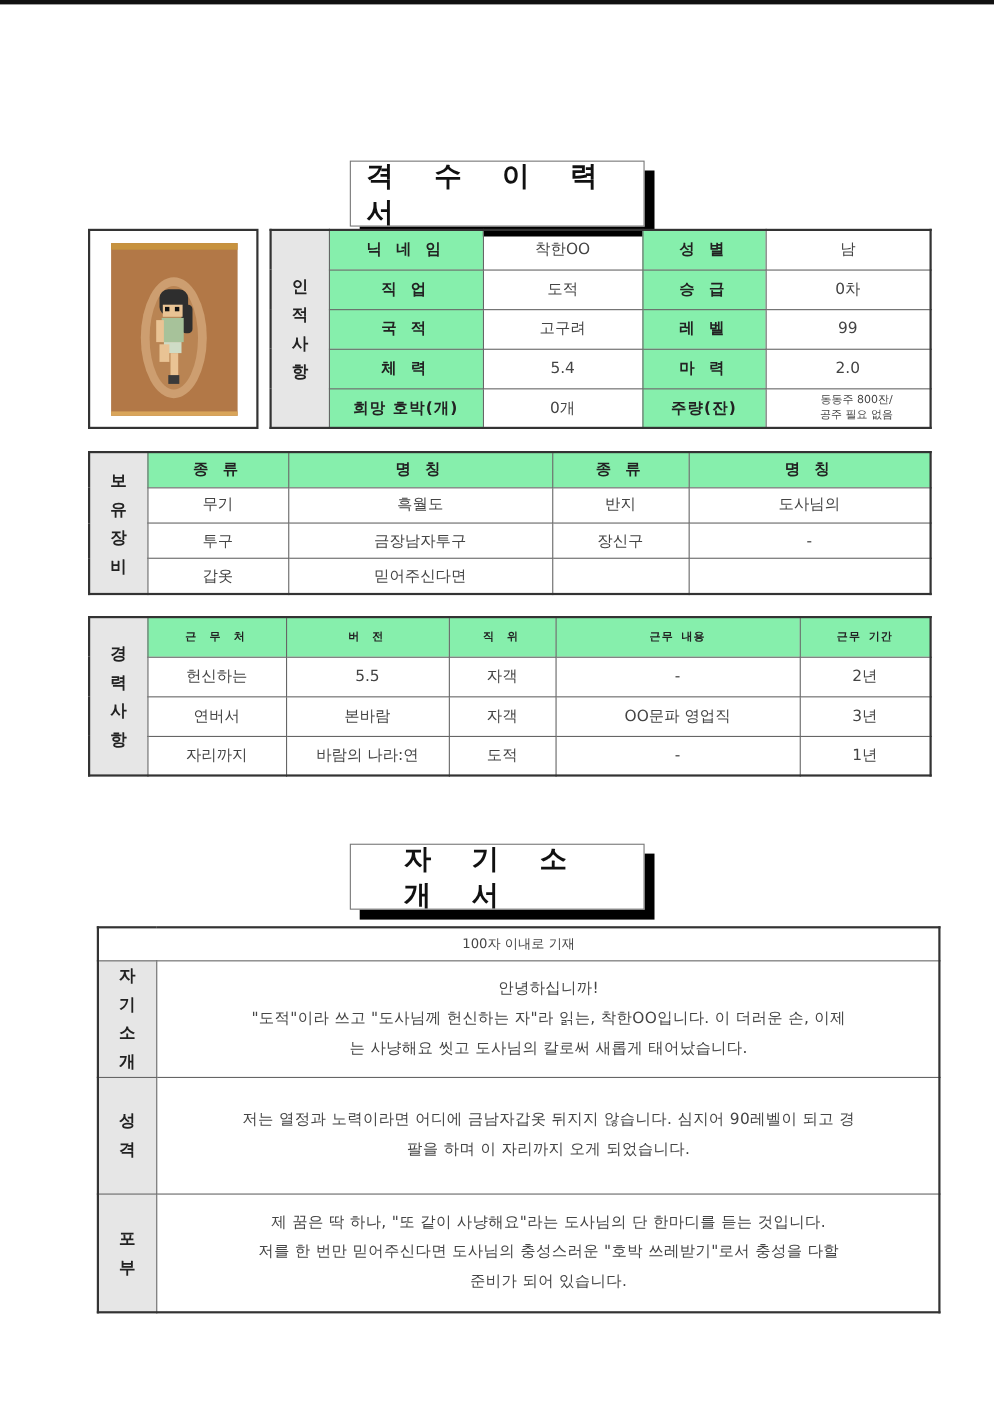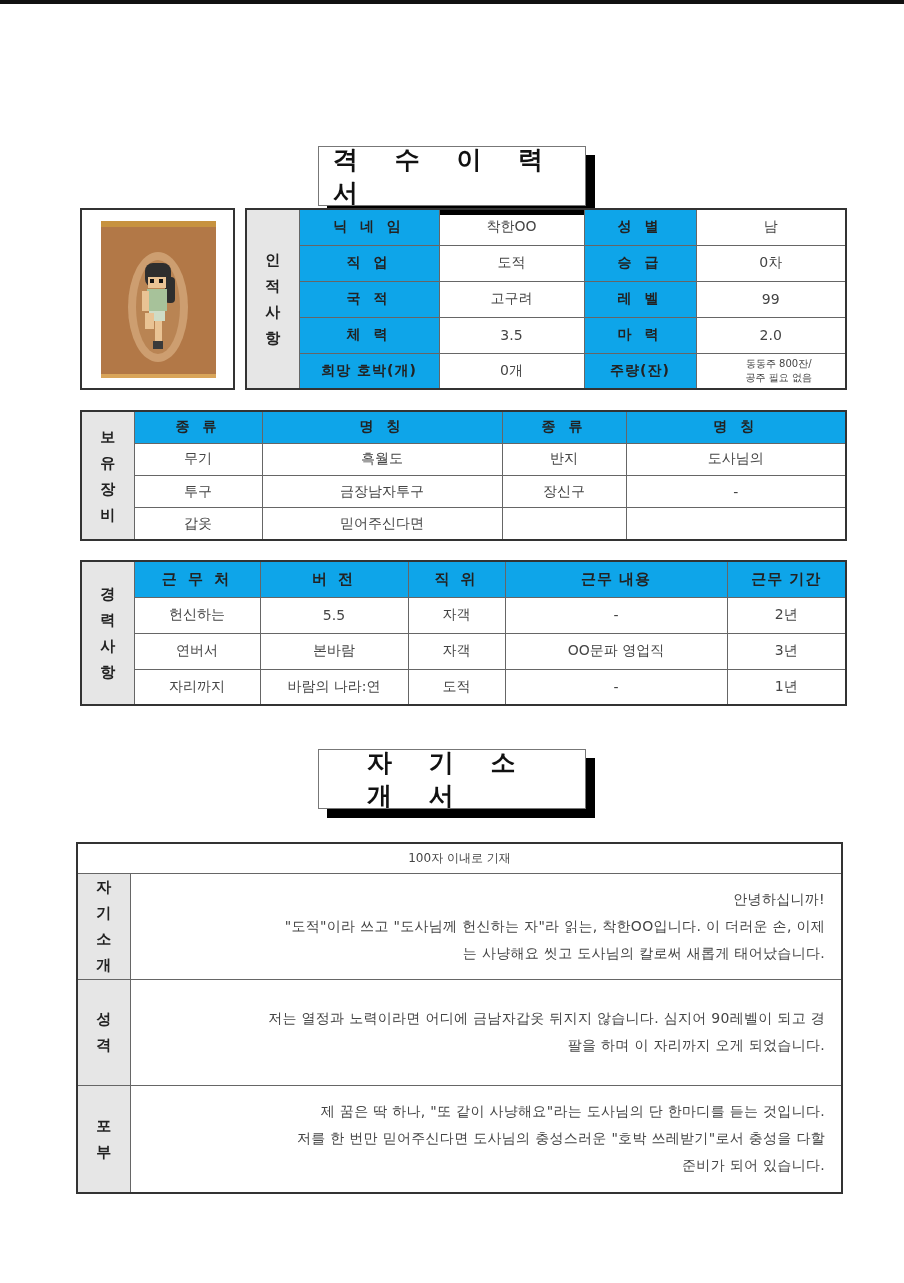--- a/index.html
+++ b/index.html
@@ -9,59 +9,59 @@
 
   .title-box {
     position: absolute; left: 318px; width: 268px; height: 60px;
     border: 1px solid #777; background: #fff;
     box-shadow: 9px 9px 0 #000;
     display: flex; align-items: center; justify-content: center;
     font-weight: bold; font-size: 25px; letter-spacing: 14px; color: #111;
     padding-left: 14px;
   }
   #title1 { top: 106px; margin-top: 40px; }
-  #title2 { top: 749px; padding-left: 48px; }
+  #title2 { top: 767px; padding-left: 48px; }
 
   .photo-box {
     position: absolute; left: 80px; top: 208px; width: 155px; height: 182px;
     border: 2px solid #333; background: #fff;
   }
   .photo-inner {
     position: absolute; left: 19px; top: 11px; width: 115px; height: 157px;
     background: #b27847;
     border-top: 6px solid #c7923f;
     border-bottom: 4px solid #d9a55a;
     overflow: hidden;
   }
   .photo-inner svg { display: block; }
 
   table { border-collapse: collapse; position: absolute; table-layout: fixed; }
   td, th {
     border: 1px solid #666; text-align: center; vertical-align: middle;
     font-size: 14px; font-weight: normal; color: #444;
   }
-  .hd { background: #0ea5e9; font-weight: bold; color: #222; letter-spacing: 4px; }
+  .hd { background: #86efac; font-weight: bold; color: #222; letter-spacing: 4px; }
   .side { background: #e6e6e6; font-weight: bold; color: #222; font-size: 15px; line-height: 26px; }
   .outer { border: 2px solid #333; }
 
   #personal { left: 245px; top: 208px; width: 600px; height: 182px; }
   #personal td { height: 36px; }
   .small2 { font-size: 10px; line-height: 14px; padding-left: 16px; }
 
   #equip { left: 80px; top: 410px; width: 765px; height: 131px; }
   #equip td { height: 32px; }
 
   #career { left: 80px; top: 560px; width: 765px; height: 146px; }
   #career td { height: 36px; }
-  #career .hd { letter-spacing: 3px; font-size: 15px; }
-
-  #intro { left: 76px; top: 842px; width: 765px; height: 350px; }
+  #career .hd { letter-spacing: 3px; font-size: 10px; font-family: Liberation Mono, monospace; }
+
+  #intro { left: 88px; top: 842px; width: 765px; height: 350px; }
   #intro .note { height: 30px; font-size: 12px; color: #444; }
   #intro .body {
-    text-align: right; padding: 6px 16px 6px 18px; font-size: 14px; line-height: 27px; color: #444;
+    text-align: center; padding: 6px 16px 6px 18px; font-size: 14px; line-height: 27px; color: #444;
     letter-spacing: 0.3px;
   }
   #intro .body span { display: block; }
   .vside { width: 53px; }
 </style>
 </head>
 <body>
 
 <div class="topbar"></div>
 
@@ -120,21 +120,21 @@
     <td>0차</td>
   </tr>
   <tr>
     <td class="hd">국 적</td>
     <td>고구려</td>
     <td class="hd">레 벨</td>
     <td>99</td>
   </tr>
   <tr>
     <td class="hd">체 력</td>
-    <td>3.5</td>
+    <td>5.4</td>
     <td class="hd">마 력</td>
     <td>2.0</td>
   </tr>
   <tr>
     <td class="hd" style="letter-spacing:1px">희망 호박(개)</td>
     <td>0개</td>
     <td class="hd" style="letter-spacing:1px">주량(잔)</td>
     <td class="small2">
       <div>동동주 800잔/</div>
       <div>공주 필요 없음</div>

